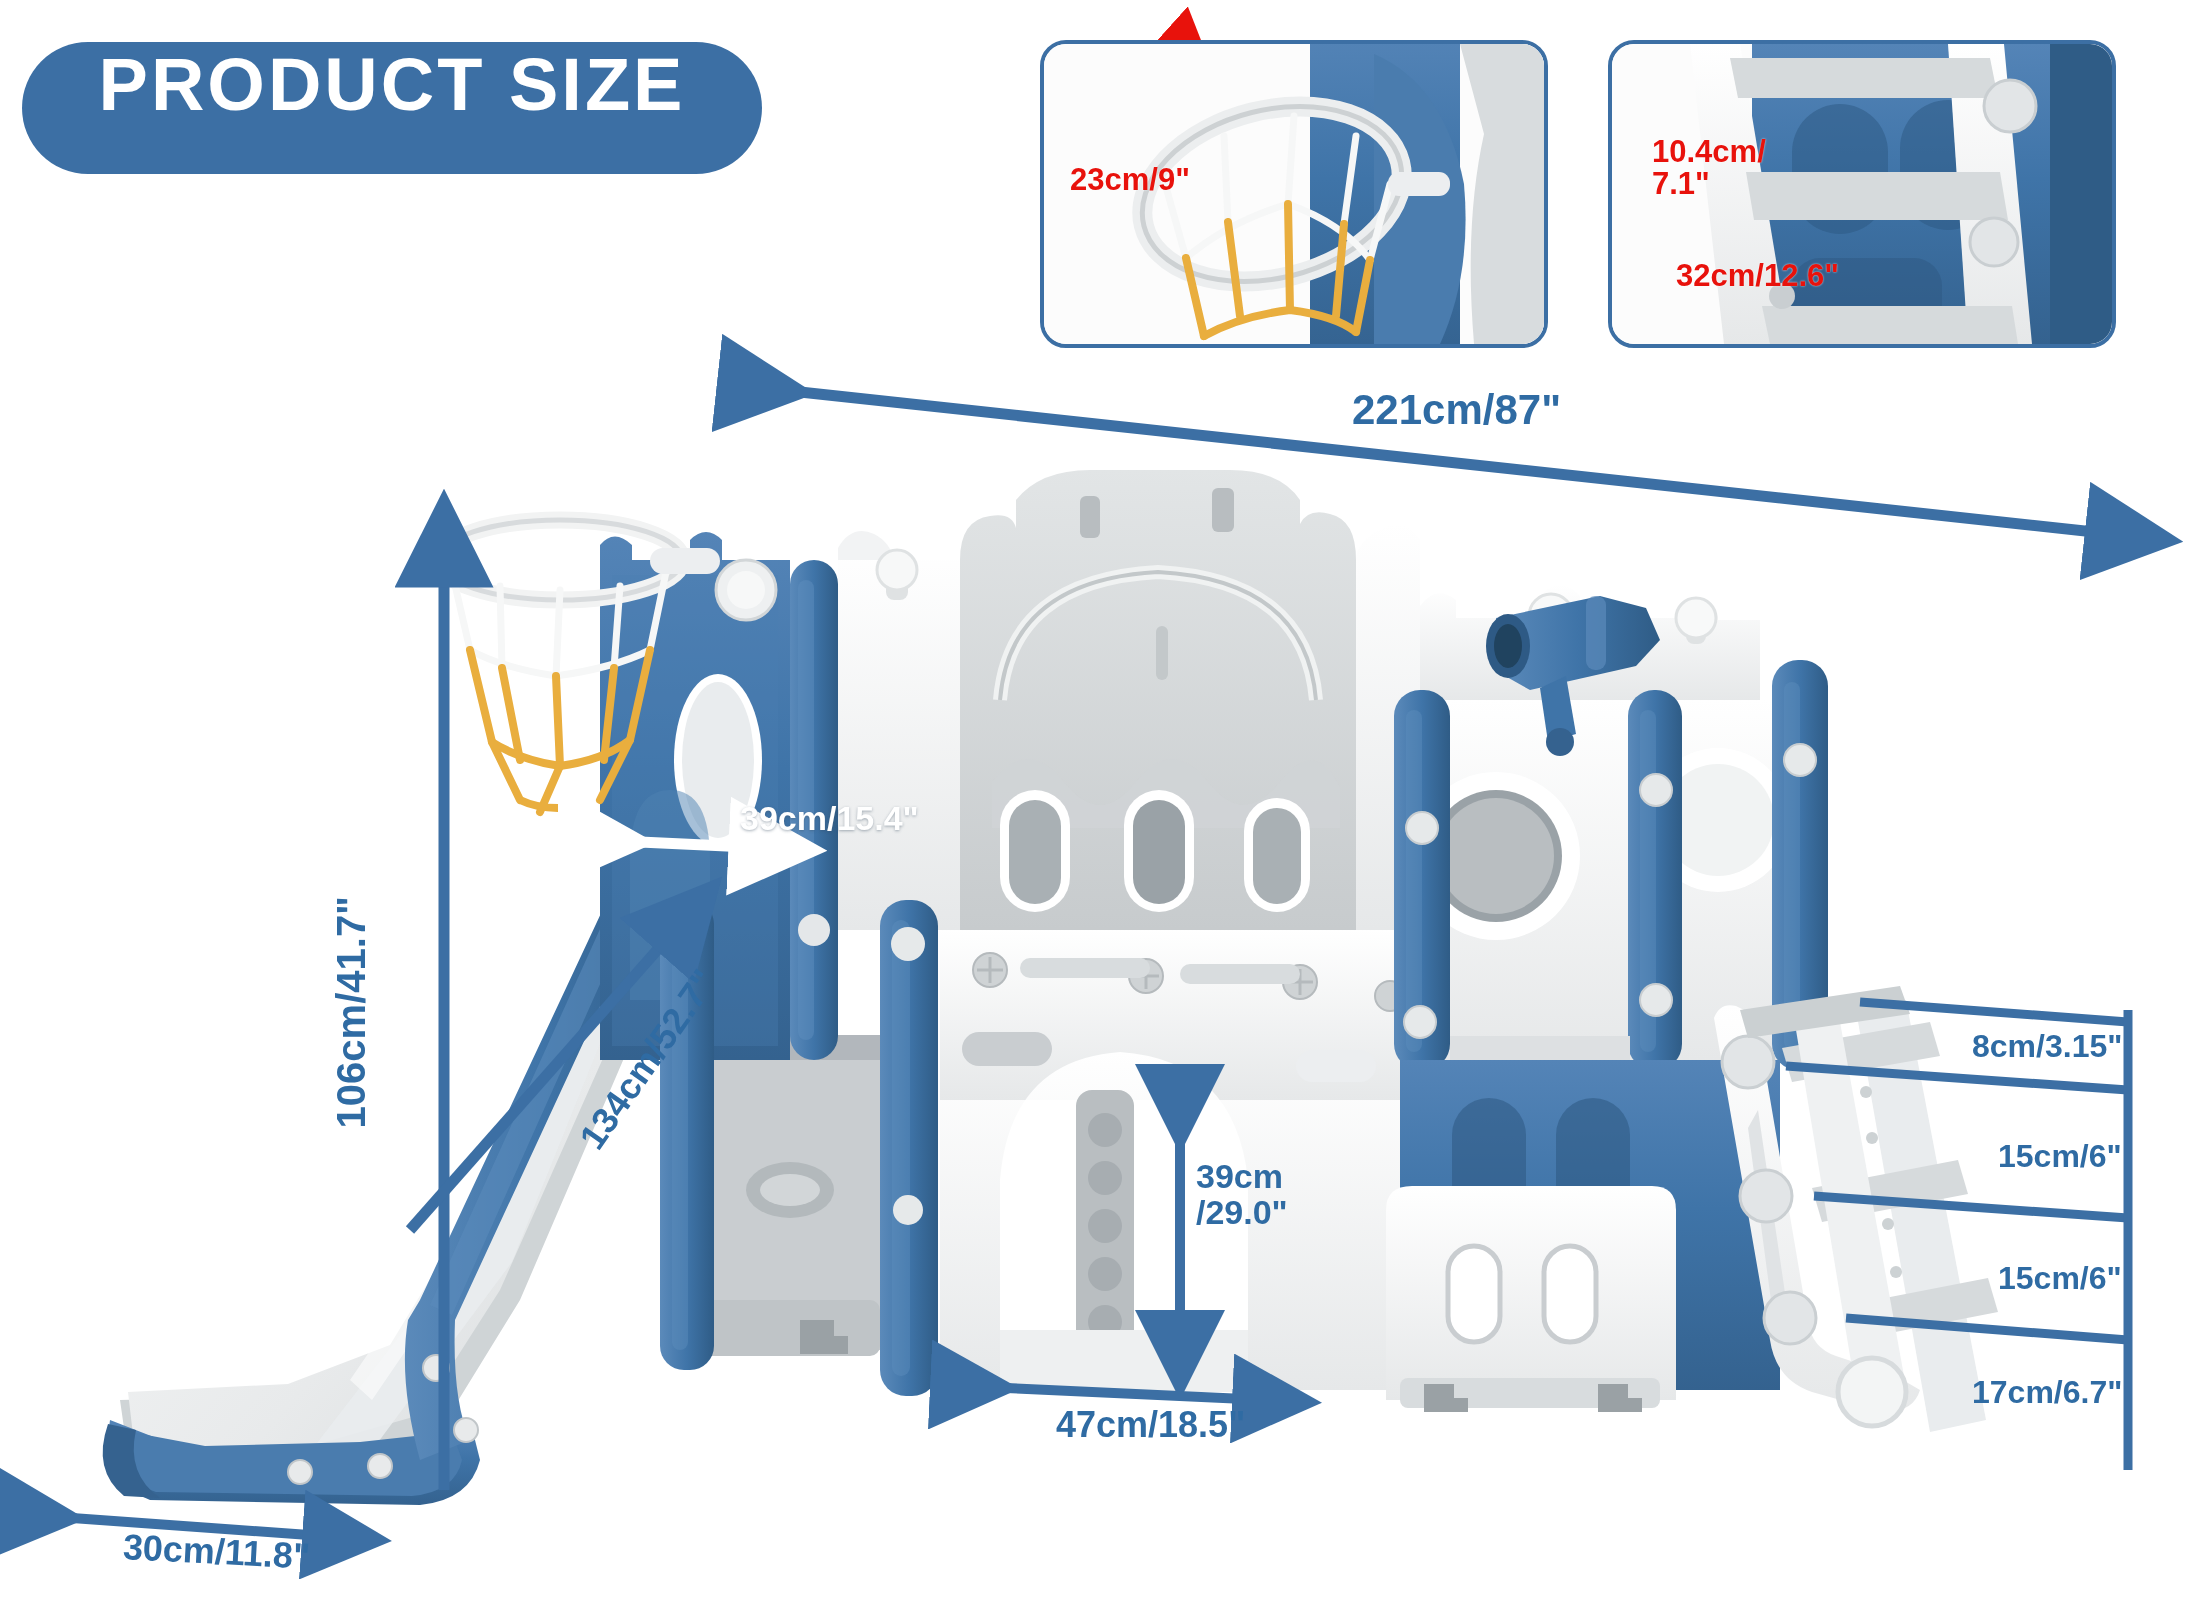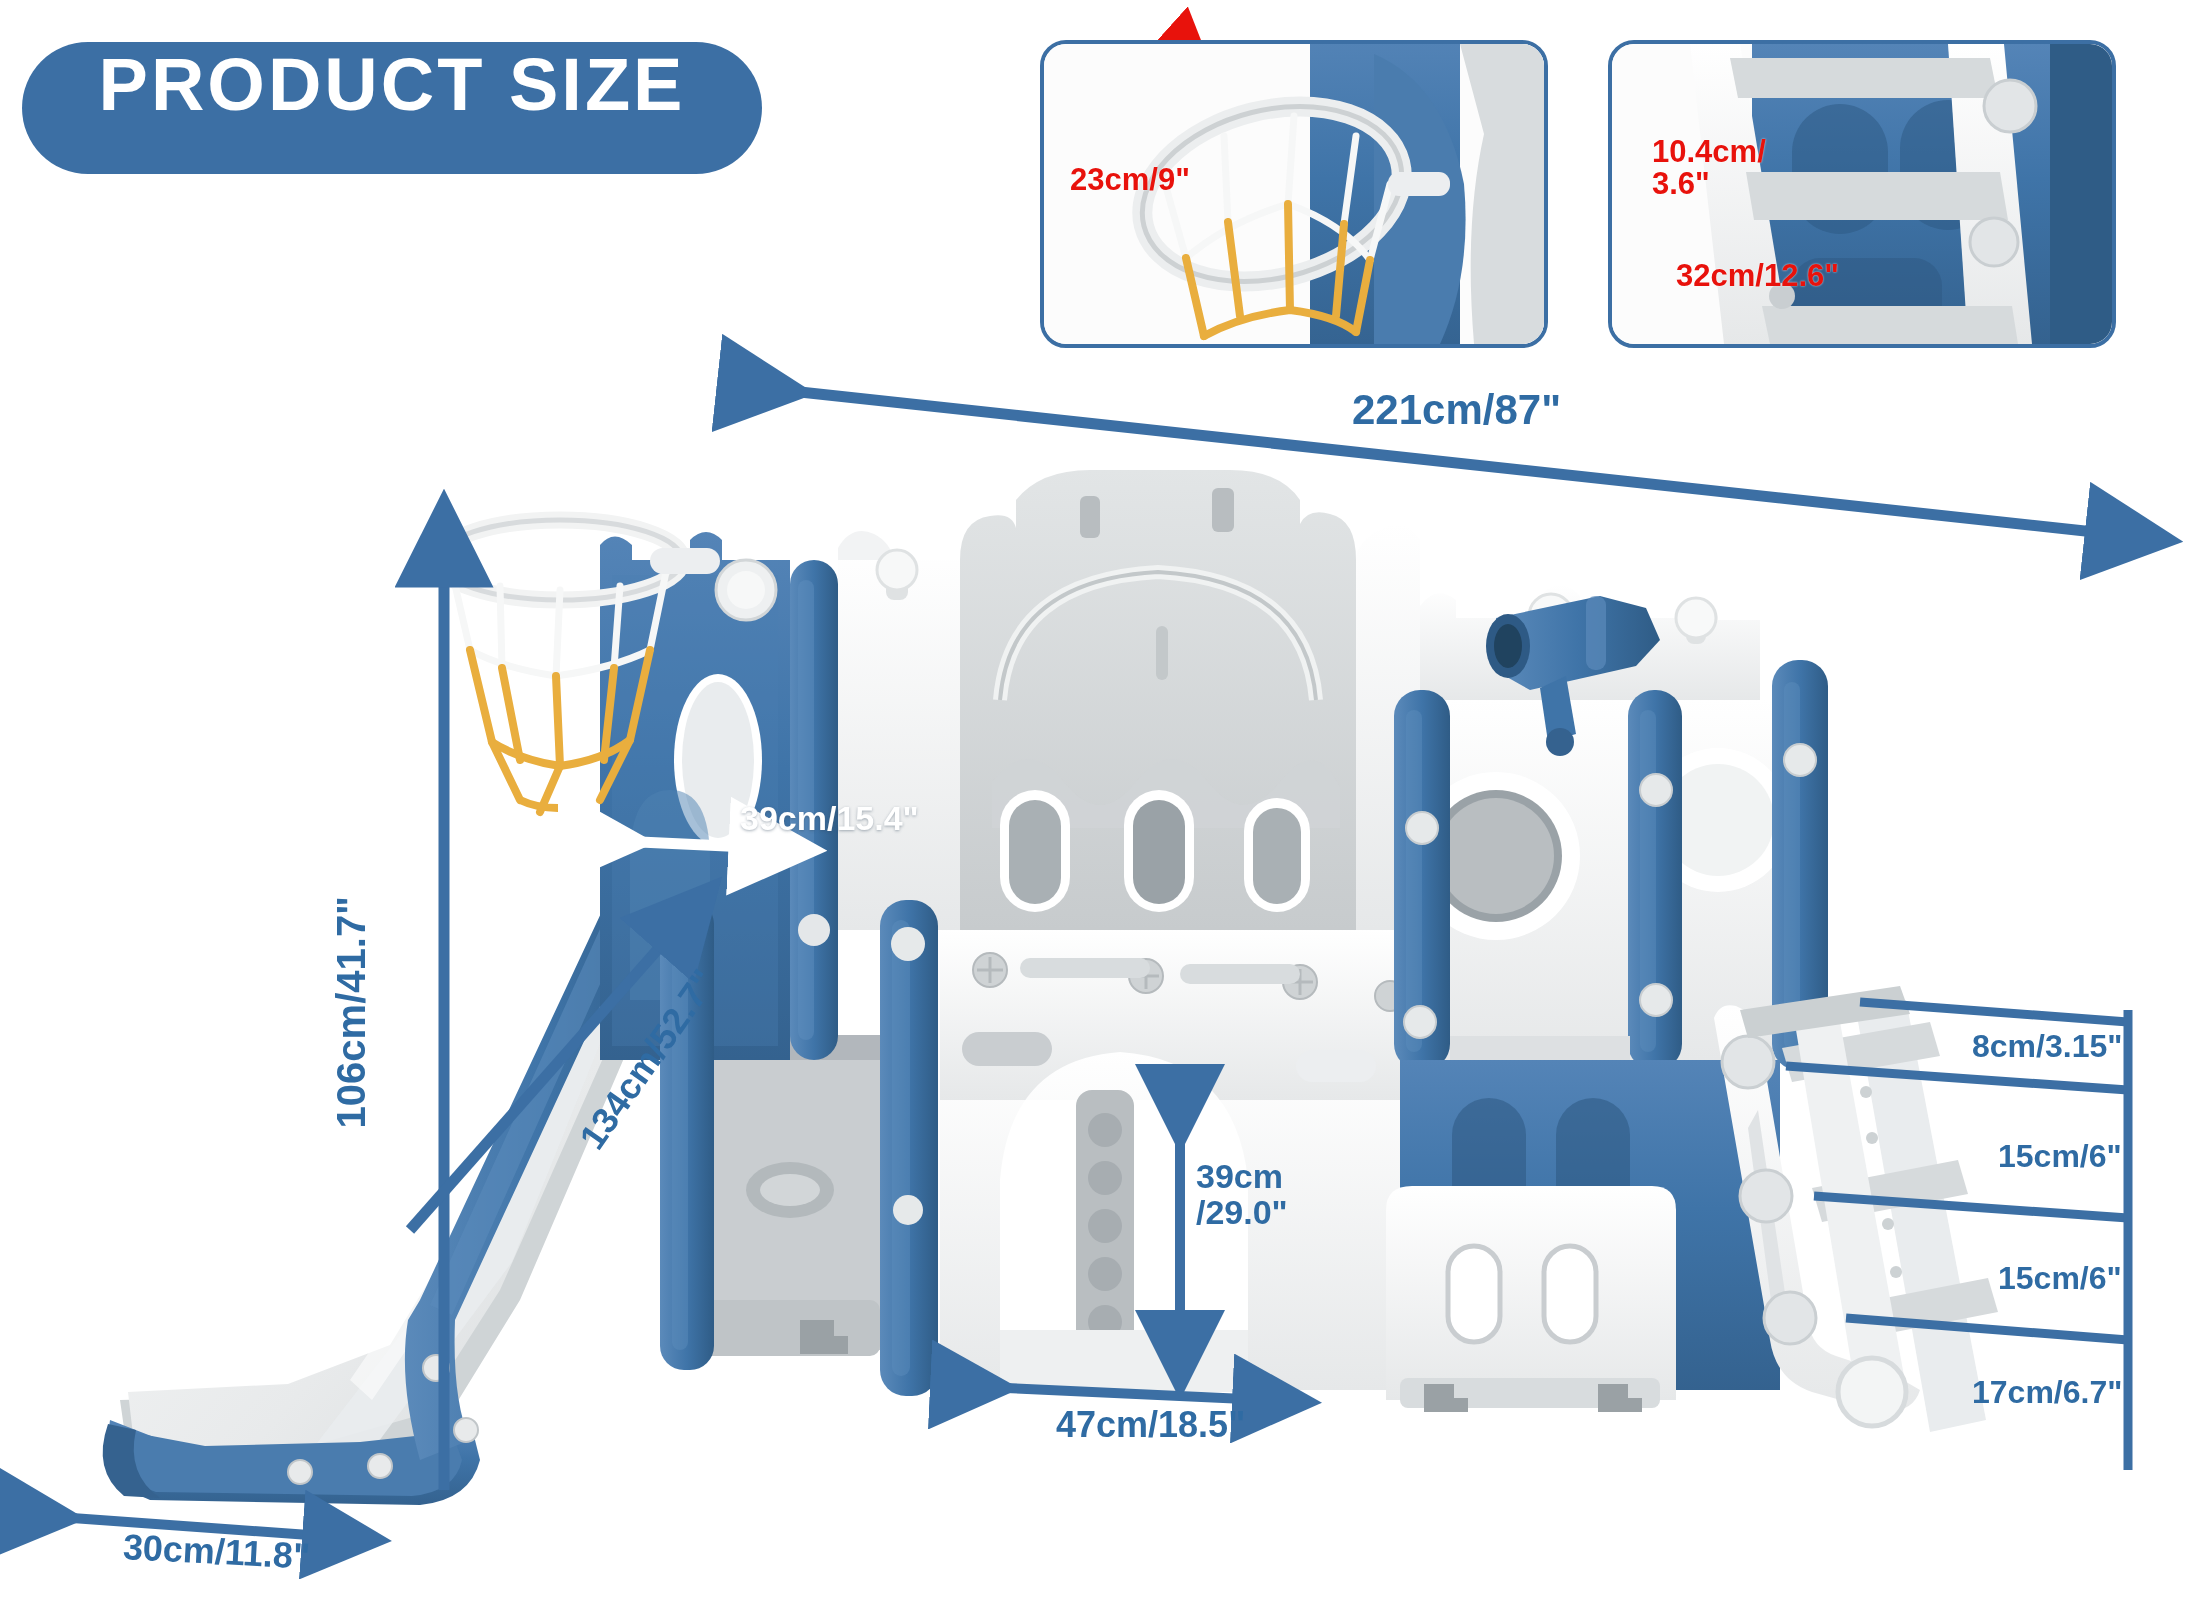--- a/index.html
+++ b/index.html
@@ -442,21 +442,21 @@
 
       <path d="M118 14 L378 14 L386 54 L126 54 Z" fill="#d6dadc"></path>
       <path d="M134 128 L388 128 L396 176 L142 176 Z" fill="#d6dadc"></path>
       <path d="M150 262 L400 262 L406 300 L158 300 Z" fill="#d6dadc"></path>
 
       <circle cx="398" cy="62" r="26" fill="#e2e5e7" stroke="#c9ced1" stroke-width="3"></circle>
       <circle cx="382" cy="198" r="24" fill="#e2e5e7" stroke="#c9ced1" stroke-width="3"></circle>
       <circle cx="170" cy="252" r="13" fill="#c9ced1"></circle>
     </svg>
     <div class="inset-label" style="left:40px;top:92px;">10.4cm/
-3.6"</div>
+7.1"</div>
     <div class="inset-label" style="left:64px;top:216px;">32cm/12.6"</div>
   </div>
 
   <div class="dim" style="left:1352px;top:388px;font-size:42px;">221cm/87"</div>
 
   <div class="dim vert" style="left:372px;top:1086px;font-size:40px;transform:rotate(-90deg);">106cm/41.7"</div>
 
   <div class="dim" style="left:604px;top:1118px;font-size:36px;
               transform:rotate(-55deg);transform-origin:left bottom;">134cm/52.7"</div>
 

